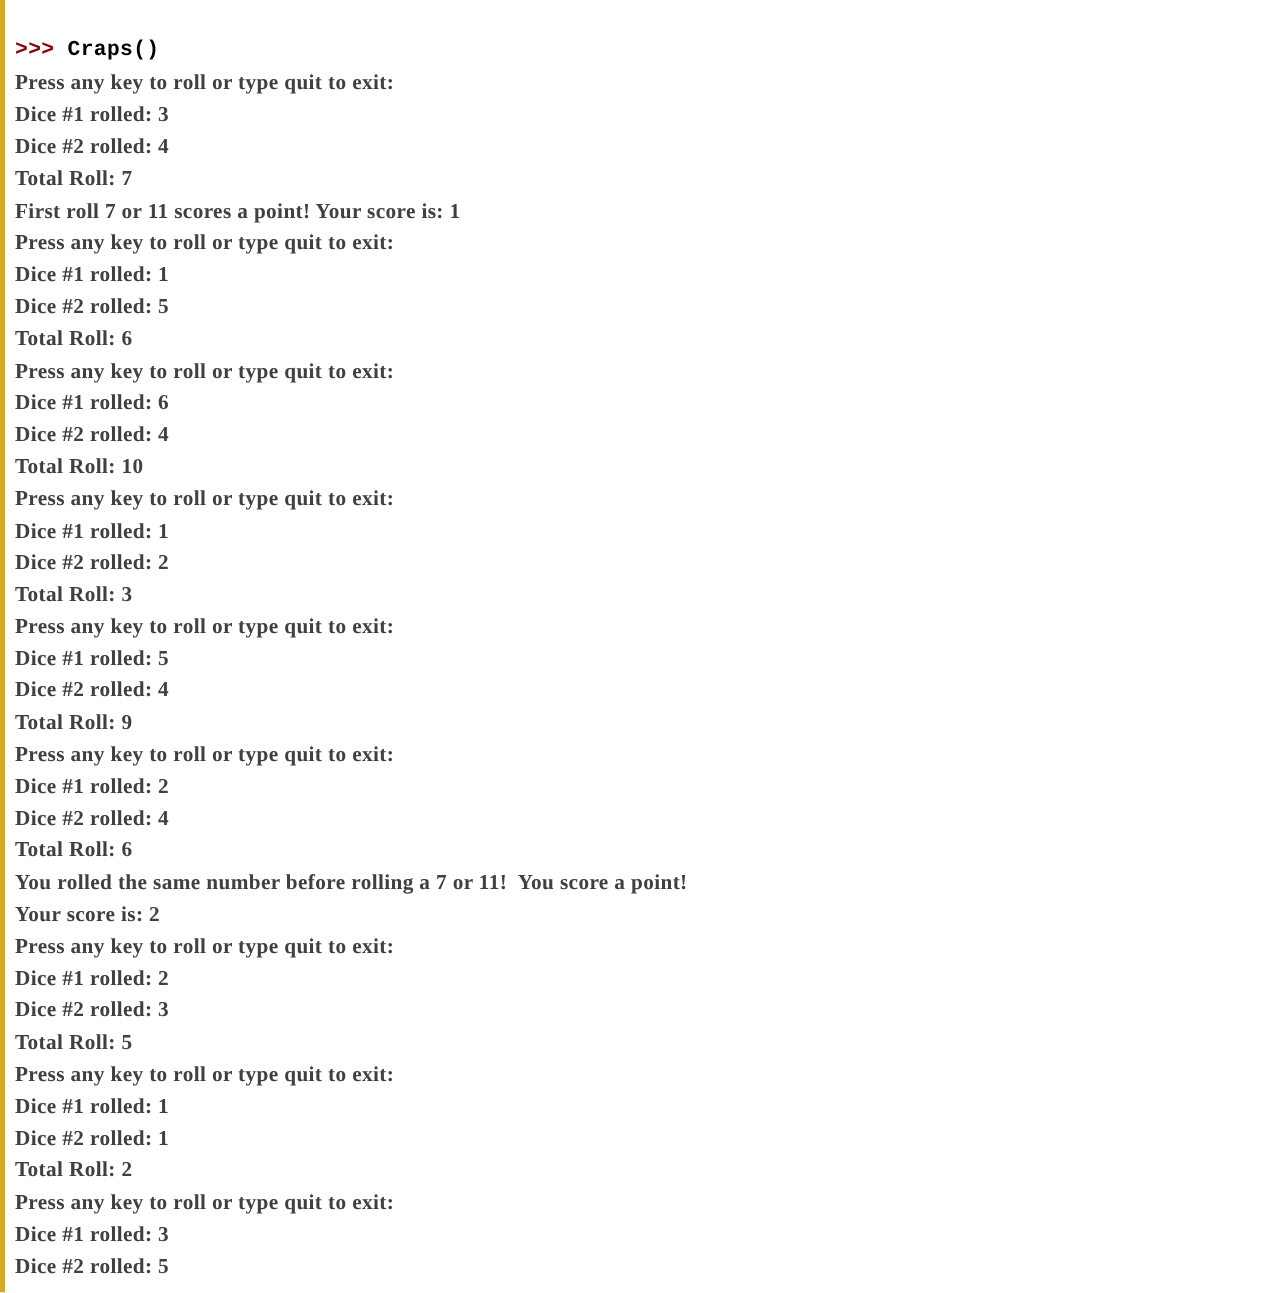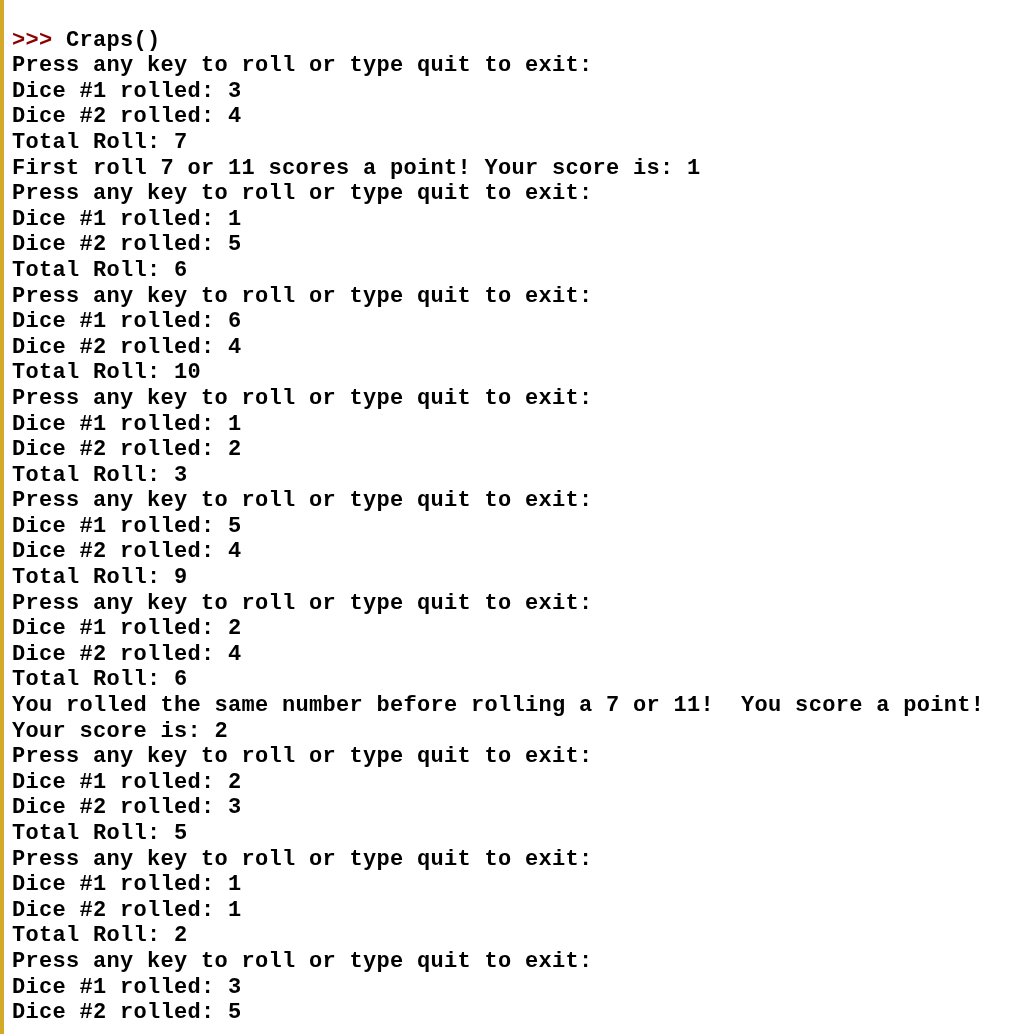--- a/index.html
+++ b/index.html
@@ -5,38 +5,39 @@
     body {
       margin: 0;
       padding: 0;
       background: #fff;
       width: 1026px;
       height: 1034px;
       overflow: hidden;
     }
     .console {
       font-family: "Courier New", Courier, monospace;
-      font-size: 22px;
+      font-size: 17px;
       line-height: 25.6px;
       padding: 2px 16px 0 8px;
       border-left: 4px solid #d4a828;
       min-height: 1034px;
       box-sizing: border-box;
       white-space: pre;
       font-weight: bold;
       letter-spacing: 0.3px;
     }
     .prompt {
       color: #8b0000;
     }
     .input {
       color: #000000;
     }
     .output {
-      color: #000000;
+      color: #404040;
+      font-family: Liberation Serif, serif;
     }
     .line {
       display: block;
     }
   </style>
 </head>
 <body>
 
 <div class="console">
 <span class="line"><span class="prompt">&gt;&gt;&gt; </span><span class="input">Craps()</span></span><span class="line output">Press any key to roll or type quit to exit:</span><span class="line output">Dice #1 rolled: 3</span><span class="line output">Dice #2 rolled: 4</span><span class="line output">Total Roll: 7</span><span class="line output">First roll 7 or 11 scores a point! Your score is: 1</span><span class="line output">Press any key to roll or type quit to exit:</span><span class="line output">Dice #1 rolled: 1</span><span class="line output">Dice #2 rolled: 5</span><span class="line output">Total Roll: 6</span><span class="line output">Press any key to roll or type quit to exit:</span><span class="line output">Dice #1 rolled: 6</span><span class="line output">Dice #2 rolled: 4</span><span class="line output">Total Roll: 10</span><span class="line output">Press any key to roll or type quit to exit:</span><span class="line output">Dice #1 rolled: 1</span><span class="line output">Dice #2 rolled: 2</span><span class="line output">Total Roll: 3</span><span class="line output">Press any key to roll or type quit to exit:</span><span class="line output">Dice #1 rolled: 5</span><span class="line output">Dice #2 rolled: 4</span><span class="line output">Total Roll: 9</span><span class="line output">Press any key to roll or type quit to exit:</span><span class="line output">Dice #1 rolled: 2</span><span class="line output">Dice #2 rolled: 4</span><span class="line output">Total Roll: 6</span><span class="line output">You rolled the same number before rolling a 7 or 11!  You score a point!</span><span class="line output">Your score is: 2</span><span class="line output">Press any key to roll or type quit to exit:</span><span class="line output">Dice #1 rolled: 2</span><span class="line output">Dice #2 rolled: 3</span><span class="line output">Total Roll: 5</span><span class="line output">Press any key to roll or type quit to exit:</span><span class="line output">Dice #1 rolled: 1</span><span class="line output">Dice #2 rolled: 1</span><span class="line output">Total Roll: 2</span><span class="line output">Press any key to roll or type quit to exit:</span><span class="line output">Dice #1 rolled: 3</span><span class="line output">Dice #2 rolled: 5</span></div>

